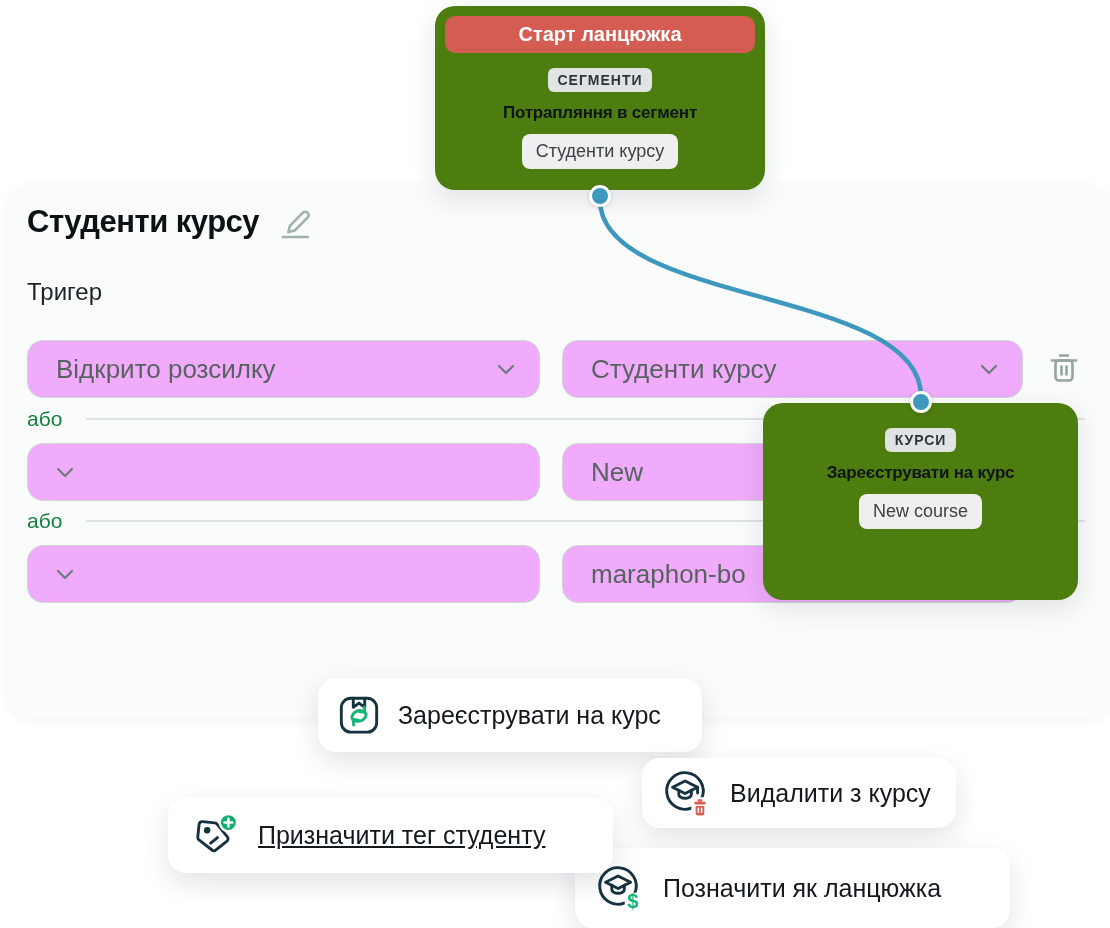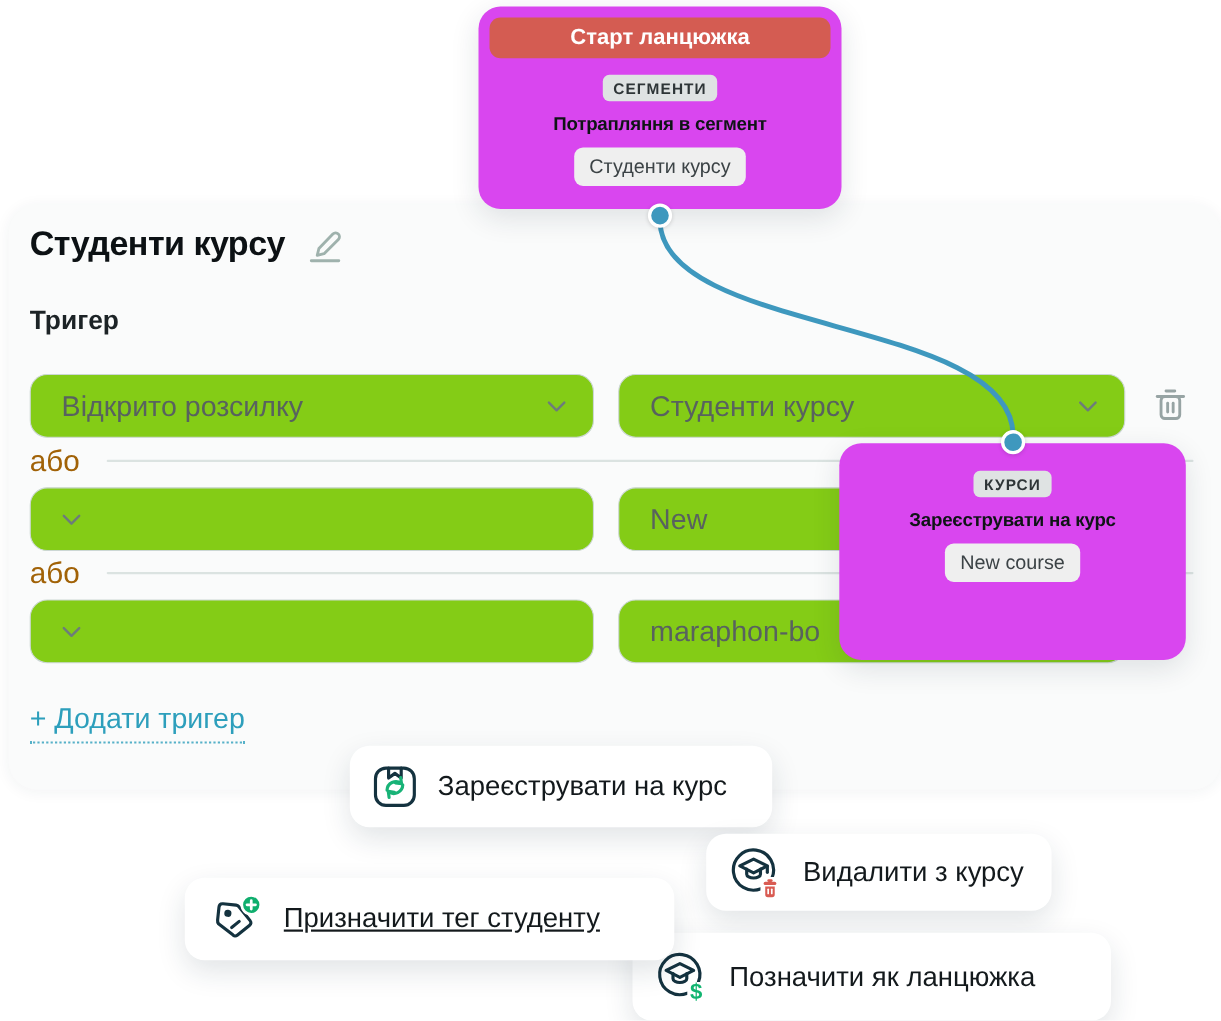--- a/index.html
+++ b/index.html
@@ -5,42 +5,42 @@
   html,body{margin:0;padding:0;background:#fff;}
   .stage{position:relative;width:1110px;height:928px;overflow:hidden;background:#fff;
          font-family:"Liberation Sans",sans-serif;}
 
   
   .panel{position:absolute;left:8px;top:186px;width:1102px;height:532px;background:#fafbfb;
          border-radius:26px;box-shadow:0 2px 14px rgba(30,50,60,.06);z-index:1;}
   .panel-title-row{position:absolute;left:19px;top:18px;display:flex;align-items:center;gap:20px;}
   .panel-title{font-size:31px;font-weight:700;color:#0c1114;letter-spacing:-.5px;}
   .edit-btn{cursor:pointer;line-height:0;}
-  .section-title{position:absolute;left:19px;top:92px;font-size:24px;font-weight:700;color:#1c2326;}
-
-  .select{position:absolute;height:58px;background:#84cc16;border:1.6px solid #ccd7d4;border-radius:16px;
+  .section-title{position:absolute;left:19px;top:92px;font-size:24px;font-weight:400;color:#1c2326;}
+
+  .select{position:absolute;height:58px;background:#f0abfc;border:1.6px solid #ccd7d4;border-radius:16px;
           display:flex;align-items:center;justify-content:space-between;box-sizing:border-box;
           padding:0 24px 0 28px;font-size:26px;color:#58625f;white-space:nowrap;overflow:hidden;}
   .sel-l{left:19px;width:513px;}
   .sel-r{left:554px;width:461px;}
   .row1{top:154px;} .row2{top:257px;} .row3{top:359px;}
   .trash-btn{position:absolute;left:1040px;width:34px;height:36px;cursor:pointer;line-height:0;}
   .trash1{top:165px;} .trash2{top:268px;} .trash3{top:370px;}
 
   .or-row{position:absolute;left:19px;right:25px;height:30px;display:flex;align-items:center;gap:24px;}
   .or1{top:218px;} .or2{top:320px;}
-  .or-label{font-size:27px;color:#a16207;}
+  .or-label{font-size:21px;color:#15803d;}
   .or-line{flex:1;height:2px;background:#dbe3e1;border-radius:1px;}
 
   .add-link{position:absolute;left:19px;top:452px;display:inline-block;font-size:26px;font-weight:500;
             color:var(--link,#2d9fbc);padding-bottom:5px;border-bottom:2.5px dotted rgba(45,159,188,.8);
             cursor:pointer;}
 
   
-  .node-card{position:absolute;background:#d946ef;border-radius:20px;box-shadow:0 8px 26px rgba(25,45,60,.12);
+  .node-card{position:absolute;background:#4d7c0f;border-radius:20px;box-shadow:0 8px 26px rgba(25,45,60,.12);
              box-sizing:border-box;padding:10px;text-align:center;z-index:7;}
   .start-card{left:435px;top:6px;width:330px;height:184px;}
   .action-card{left:763px;top:403px;width:315px;height:197px;}
   .node-header{height:37px;border-radius:10px;display:flex;align-items:center;justify-content:center;
                color:#fff;font-size:20px;font-weight:700;}
   .start-card .node-header{background:var(--start-header-bg,#d45c52);}
   .action-card .node-header{background:var(--action-header-bg,#a751c5);}
   .node-badge{display:inline-block;margin-top:15px;background:#dfe3e3;color:#2e3537;font-size:14px;
               font-weight:700;letter-spacing:.07em;border-radius:6px;padding:4px 10px;}
   .node-title{margin-top:11px;font-size:17px;font-weight:700;color:#0f1416;letter-spacing:-.2px;}
@@ -157,21 +157,20 @@
         <g fill="none" stroke="#97a4a4" stroke-width="2.6" stroke-linecap="round" stroke-linejoin="round">
           <path d="M12 4.5 h8"></path>
             <path d="M4 9.5 h24"></path>
           <rect x="7.5" y="9.5" width="17" height="20" rx="3.5"></rect>
           <path d="M13.5 15.5 v8"></path>
             <path d="M18.5 15.5 v8"></path>
         </g>
       </svg>
     </span>
 
-    <span class="add-link">+ Додати тригер</span>
   </div>
 
   <svg class="connector-svg">
     <path d="M600 200 C600 305 921 288 921 396" fill="none" stroke="#3e98be" stroke-width="4.5" stroke-linecap="round"></path>
   </svg>
 
   <div class="node-card start-card">
     <div class="node-header">Старт ланцюжка</div>
     <span class="node-badge">СЕГМЕНТИ</span>
     <div class="node-title">Потрапляння в сегмент</div>

